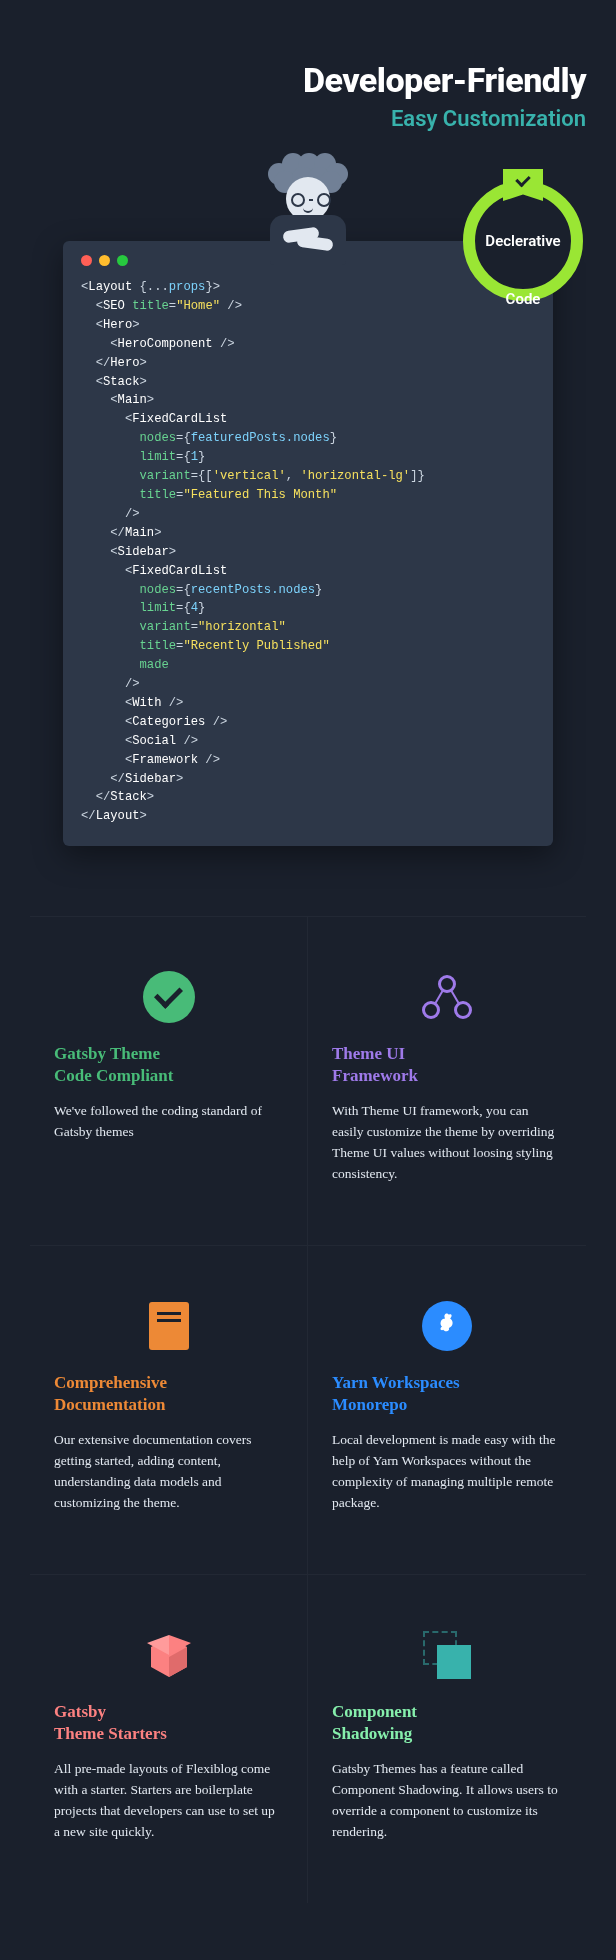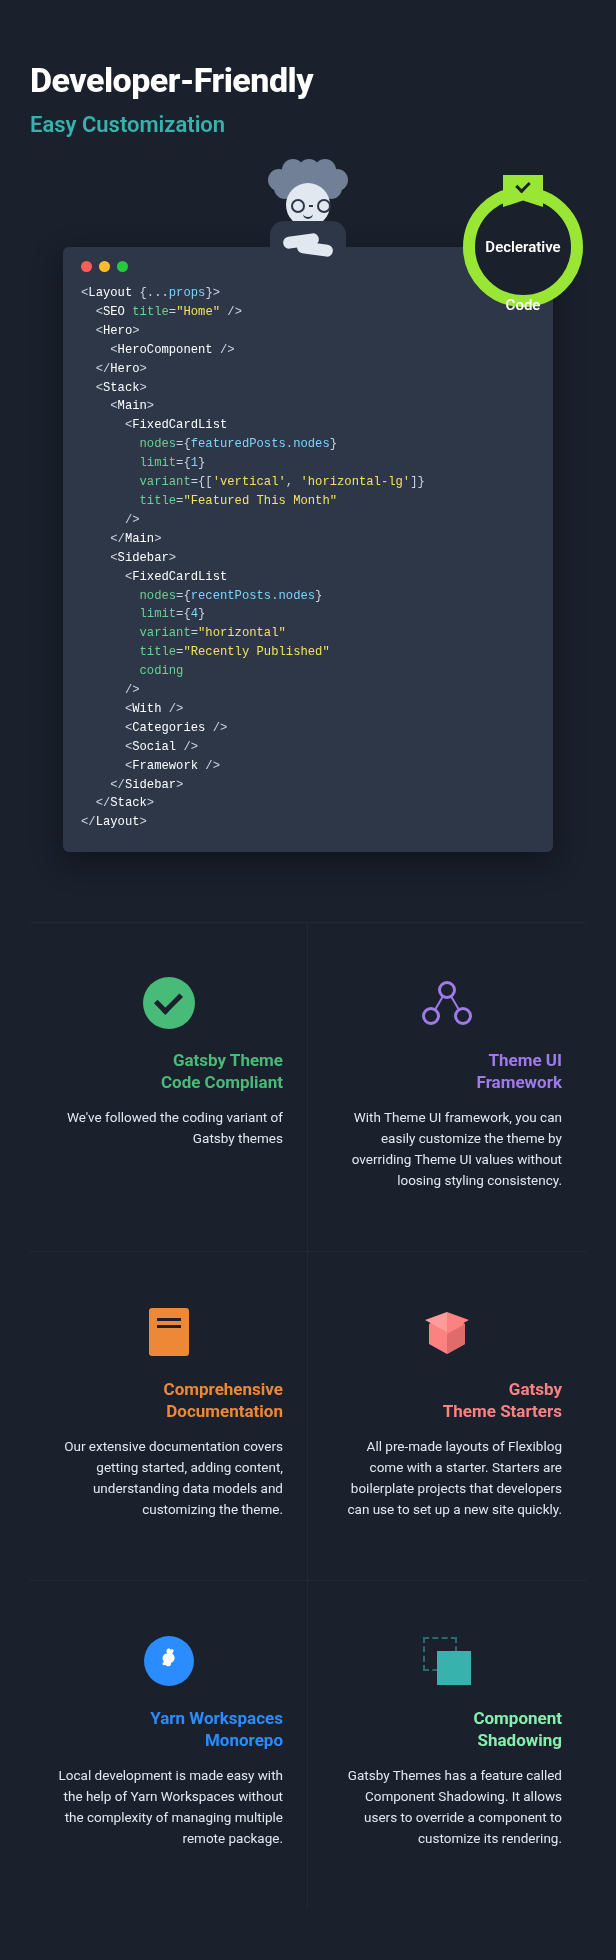--- a/index.html
+++ b/index.html
@@ -3,23 +3,23 @@
 <meta charset="utf-8">
 <style>
   * { margin: 0; padding: 0; box-sizing: border-box; }
   body {
     background: #1a202c;
     font-family: -apple-system, BlinkMacSystemFont, "Segoe UI", Roboto, sans-serif;
     width: 616px;
     color: #e2e8f0;
   }
   .wrap { padding: 60px 30px 40px; }
-  .hero { text-align: left; margin-bottom: 20px; }
+  .hero { text-align: right; margin-bottom: 20px; }
   .title { font-size: 34px; font-weight: 800; color: #fff; letter-spacing: -0.5px; }
-  .subtitle { font-size: 22px; font-weight: 600; color: #38b2ac; margin-top: 12px; }
+  .subtitle { font-size: 22px; font-weight: 600; color: #38b2ac; margin-top: 6px; }
 
   .illus { position: relative; width: 200px; height: 120px; margin: 20px auto -30px; z-index: 3; }
   .hair { position:absolute; top:2px; left:50%; transform:translateX(-50%); width:80px; height:36px; }
   .hair-ball { position:absolute; width:22px; height:22px; border-radius:50%; background:#718096; }
   .hb1{left:0;top:10px}.hb2{left:14px;top:0}.hb3{left:30px;top:0}.hb4{left:46px;top:0}.hb5{left:58px;top:10px}.hb6{left:6px;top:18px}.hb7{left:24px;top:14px}.hb8{left:40px;top:14px}.hb9{left:52px;top:18px}
   .face { position:absolute; top:26px; left:50%; transform:translateX(-50%); width:44px; height:44px; background:#e2e8f0; border-radius:50%; }
   .glasses { position:absolute; top:16px; left:5px; display:flex; gap:4px; align-items:center; }
   .lens { width:14px; height:14px; border:2px solid #2d3748; border-radius:50%; }
   .bridge{width:4px;height:2px;background:#2d3748}
   .mouth { position:absolute; bottom:8px; left:50%; transform:translateX(-50%); width:10px; height:5px; border-bottom:2px solid #2d3748; border-radius:0 0 10px 10px; }
@@ -59,22 +59,23 @@
     clip-path: polygon(0 0,100% 0,100% 100%,50% 80%,0 100%);
   }
   .ribbon::after{
     content:''; position:absolute; top:6px; left:50%; transform:translateX(-50%) rotate(-45deg);
     width:10px; height:6px; border-left:3px solid #1a202c; border-bottom:3px solid #1a202c;
   }
 
   .grid { display:grid; grid-template-columns:1fr 1fr; margin-top:70px; }
   .cell {
     padding: 50px 24px 60px;
-    text-align:right;
+    text-align:left;
     border-top:1px solid rgba(255,255,255,0.04);
+    font-family:Liberation Serif, serif;
   }
   .cell:nth-child(odd){ border-right:1px solid rgba(255,255,255,0.04); }
   .icon-wrap { height:60px; display:flex; align-items:center; justify-content:center; margin-bottom:16px; }
   .f-title { font-size:17px; font-weight:700; margin-bottom:14px; line-height:1.3; }
   .f-body { font-size:13.5px; color:#e2e8f0; line-height:1.55; }
   .c-green{color:#48bb78}.c-purple{color:#9f7aea}.c-orange{color:#ed8936}.c-blue{color:#2b8cff}.c-pink{color:#fc8181}.c-teal{color:#86efac}
 
   .i-check{width:52px;height:52px;border-radius:50%;background:#48bb78;display:flex;align-items:center;justify-content:center}
   .i-check::after{content:'';width:20px;height:11px;border-left:5px solid #1a202c;border-bottom:5px solid #1a202c;transform:rotate(-45deg) translate(2px,-2px)}
   .i-theme{position:relative;width:50px;height:44px}
@@ -154,39 +155,39 @@
         <span class="a">variant</span><span class="p">={[</span><span class="s">'vertical'</span><span class="p">, </span><span class="s">'horizontal-lg'</span><span class="p">]}</span>
         <span class="a">title</span><span class="p">=</span><span class="s">"Featured This Month"</span>
       <span class="p">/&gt;</span>
     <span class="p">&lt;/</span><span class="t">Main</span><span class="p">&gt;</span>
     <span class="p">&lt;</span><span class="t">Sidebar</span><span class="p">&gt;</span>
       <span class="p">&lt;</span><span class="t">FixedCardList</span>
         <span class="a">nodes</span><span class="p">={</span><span class="b">recentPosts.nodes</span><span class="p">}</span>
         <span class="a">limit</span><span class="p">={</span><span class="b">4</span><span class="p">}</span>
         <span class="a">variant</span><span class="p">=</span><span class="s">"horizontal"</span>
         <span class="a">title</span><span class="p">=</span><span class="s">"Recently Published"</span>
-        <span class="a">coding</span>
+        <span class="a">made</span>
       <span class="p">/&gt;</span>
       <span class="p">&lt;</span><span class="t">With</span><span class="p"> /&gt;</span>
       <span class="p">&lt;</span><span class="t">Categories</span><span class="p"> /&gt;</span>
       <span class="p">&lt;</span><span class="t">Social</span><span class="p"> /&gt;</span>
       <span class="p">&lt;</span><span class="t">Framework</span><span class="p"> /&gt;</span>
     <span class="p">&lt;/</span><span class="t">Sidebar</span><span class="p">&gt;</span>
   <span class="p">&lt;/</span><span class="t">Stack</span><span class="p">&gt;</span>
 <span class="p">&lt;/</span><span class="t">Layout</span><span class="p">&gt;</span>
 </pre>
   </div>
 
   <div class="grid" id="features-grid">
       <div class="cell">
     <div class="icon-wrap">
           <div class="i-check"></div>
         </div>
     <div class="f-title c-green">Gatsby Theme<br>Code Compliant</div>
-    <div class="f-body">We've followed the coding variant of Gatsby themes</div>
+    <div class="f-body">We've followed the coding standard of Gatsby themes</div>
   </div>
       <div class="cell">
     <div class="icon-wrap">
           <div class="i-theme">
             <div class="c c1"></div>
             <div class="c c2"></div>
             <div class="c c3"></div>
             <div class="line l1"></div>
             <div class="line l2"></div>
           </div>
@@ -196,44 +197,44 @@
   </div>
       <div class="cell">
     <div class="icon-wrap">
           <div class="i-doc"></div>
         </div>
     <div class="f-title c-orange">Comprehensive<br>Documentation</div>
     <div class="f-body">Our extensive documentation covers getting started, adding content, understanding data models and customizing the theme.</div>
   </div>
       <div class="cell">
     <div class="icon-wrap">
+          <div class="i-yarn">
+            <svg viewBox="0 0 24 24">
+              <path fill="#fff" d="M12 2c1 0 1.5 1 1.5 1s1-1 2 0c.5.5 0 2-1 3 1 .5 2 2 2 3.5 0 2-1.5 3.5-3 4 .5 1 0 2-1 2.5-1.5.5-3 0-3.5-1-.5.5-1.5.5-2 0-.5-1 0-2 1-2.5-1-1-1.5-2.5-1-4 .5-1.5 2-2.5 3.5-2.5-.5-1-1-2.5 0-3.5.5-.5 1.5-.5 1.5-.5z"></path>
+            </svg>
+          </div>
+        </div>
+    <div class="f-title c-blue">Yarn Workspaces<br>Monorepo</div>
+    <div class="f-body">Local development is made easy with the help of Yarn Workspaces without the complexity of managing multiple remote package.</div>
+  </div>
+      <div class="cell">
+    <div class="icon-wrap">
           <div class="i-box"><svg viewBox="0 0 48 44">
               <path fill="#fc8181" d="M6 14 L24 4 L42 14 L42 34 L24 44 L6 34 Z"></path>
               <path fill="#e06b6b" d="M24 24 L42 14 L42 34 L24 44 Z"></path>
               <path fill="#1a202c" d="M0 10 L24 0 L24 24 L0 10 M48 10 L24 0 L24 24 L48 10" opacity="0"></path>
               <path fill="#ff9b9b" d="M2 10 L24 2 L24 22 Z"></path>
               <path fill="#fc8181" d="M46 10 L24 2 L24 22 Z"></path>
             </svg></div>
         </div>
     <div class="f-title c-pink">Gatsby<br>Theme Starters</div>
     <div class="f-body">All pre-made layouts of Flexiblog come with a starter. Starters are boilerplate projects that developers can use to set up a new site quickly.</div>
   </div>
       <div class="cell">
     <div class="icon-wrap">
-          <div class="i-yarn">
-            <svg viewBox="0 0 24 24">
-              <path fill="#fff" d="M12 2c1 0 1.5 1 1.5 1s1-1 2 0c.5.5 0 2-1 3 1 .5 2 2 2 3.5 0 2-1.5 3.5-3 4 .5 1 0 2-1 2.5-1.5.5-3 0-3.5-1-.5.5-1.5.5-2 0-.5-1 0-2 1-2.5-1-1-1.5-2.5-1-4 .5-1.5 2-2.5 3.5-2.5-.5-1-1-2.5 0-3.5.5-.5 1.5-.5 1.5-.5z"></path>
-            </svg>
-          </div>
-        </div>
-    <div class="f-title c-blue">Yarn Workspaces<br>Monorepo</div>
-    <div class="f-body">Local development is made easy with the help of Yarn Workspaces without the complexity of managing multiple remote package.</div>
-  </div>
-      <div class="cell">
-    <div class="icon-wrap">
           <div class="i-shadow">
             <div class="sq s1"></div>
             <div class="sq s2"></div>
           </div>
         </div>
     <div class="f-title c-teal">Component<br>Shadowing</div>
     <div class="f-body">Gatsby Themes has a feature called Component Shadowing. It allows users to override a component to customize its rendering.</div>
   </div>
     </div>
 </div>

